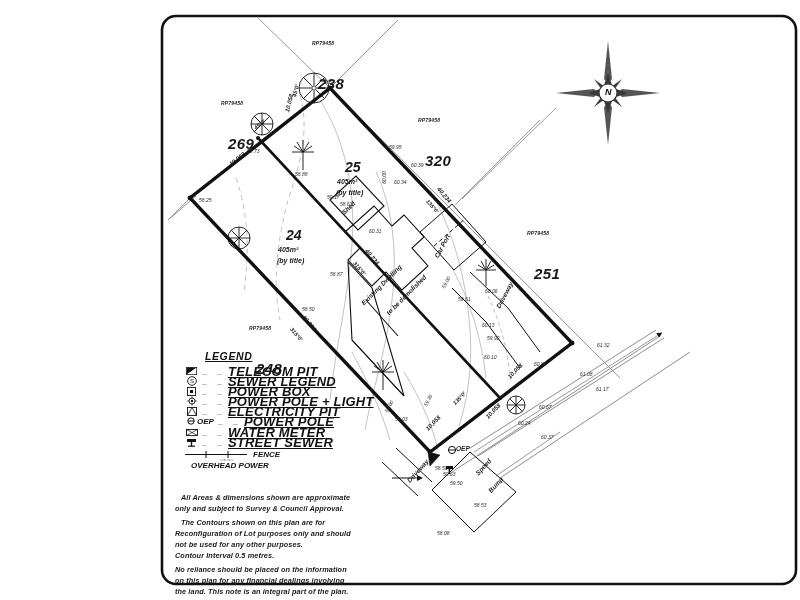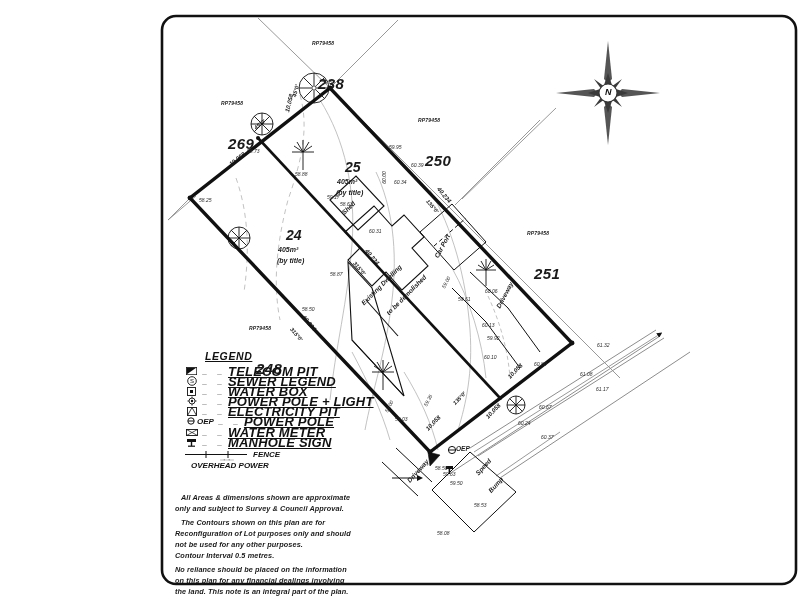--- a/index.html
+++ b/index.html
@@ -219,21 +219,21 @@
 </svg>
 
 <div class="northN" style="left:605px;top:87px;">N</div>
 
 <div class="lbl lotno" style="left:318px;top:28px;">238</div>
 <div class="lbl rp" style="left:312px;top:41px;">RP79458</div>
 
 <div class="lbl lotno" style="left:228px;top:88px;">269</div>
 <div class="lbl rp" style="left:221px;top:101px;">RP79458</div>
 
-<div class="lbl lotno" style="left:425px;top:105px;">250</div>
+<div class="lbl lotno" style="left:425px;top:105px;">320</div>
 <div class="lbl rp" style="left:418px;top:118px;">RP79458</div>
 
 <div class="lbl lotno" style="left:534px;top:218px;">251</div>
 <div class="lbl rp" style="left:527px;top:231px;">RP79458</div>
 
 <div class="lbl lotno" style="left:256px;top:313px;">248</div>
 <div class="lbl rp" style="left:249px;top:326px;">RP79458</div>
 
 <div class="lbl biglot" style="left:345px;top:160px;">25</div>
 <div class="lbl area" style="left:337px;top:178px;">405m²</div>
@@ -337,21 +337,21 @@
 
 <div class="legend-row" style="left:185px;top:386px;">
   <span class="legend-sym">
     <svg width="9" height="9" viewBox="0 0 9 9">
           <rect x="0.5" y="0.5" width="8" height="8" fill="none" stroke="#111" stroke-width="0.9"></rect>
           <rect x="3" y="3" width="3" height="3" fill="#111"></rect>
         </svg>
   </span>
   <span class="legend-dash1">_</span>
   <span class="legend-dash2">_</span>
-  <span class="legend-txt">WATER BOX</span>
+  <span class="legend-txt">POWER BOX</span>
 </div>
 
 <div class="legend-row" style="left:185px;top:396px;">
   <span class="legend-sym">
     <svg width="10" height="10" viewBox="0 0 10 10">
           <circle cx="5" cy="5" r="3" fill="none" stroke="#111" stroke-width="0.9"></circle>
           <circle cx="5" cy="5" r="1.2" fill="#111"></circle>
           <path d="M5,0.5 L5,2 M5,8 L5,9.5 M0.5,5 L2,5 M8,5 L9.5,5" stroke="#111" stroke-width="0.9"></path>
         </svg>
   </span>
@@ -400,21 +400,21 @@
 <div class="legend-row" style="left:185px;top:437px;">
   <span class="legend-sym">
     <svg width="11" height="9" viewBox="0 0 11 9">
           <rect x="1" y="1" width="9" height="3" fill="#111"></rect>
           <rect x="4.8" y="4" width="1.4" height="4" fill="#111"></rect>
           <rect x="2" y="7.6" width="7" height="1.2" fill="#111"></rect>
         </svg>
   </span>
   <span class="legend-dash1">_</span>
   <span class="legend-dash2">_</span>
-  <span class="legend-txt">MANHOLE SIGN</span>
+  <span class="legend-txt">STREET SEWER</span>
 </div>
 
 <div class="legend-line-row" style="left:185px;top:449px;">
   <svg width="62" height="9" viewBox="0 0 62 9">
     <line x1="0" y1="4.5" x2="62" y2="4.5" stroke="#111" stroke-width="1.1"></line>
     <line x1="21" y1="1" x2="21" y2="8" stroke="#111" stroke-width="1"></line>
     <line x1="43" y1="1" x2="43" y2="8" stroke="#111" stroke-width="1"></line>
   </svg>
   <span class="legend-line-txt" style="margin-left:6px;">FENCE</span>
 </div>

